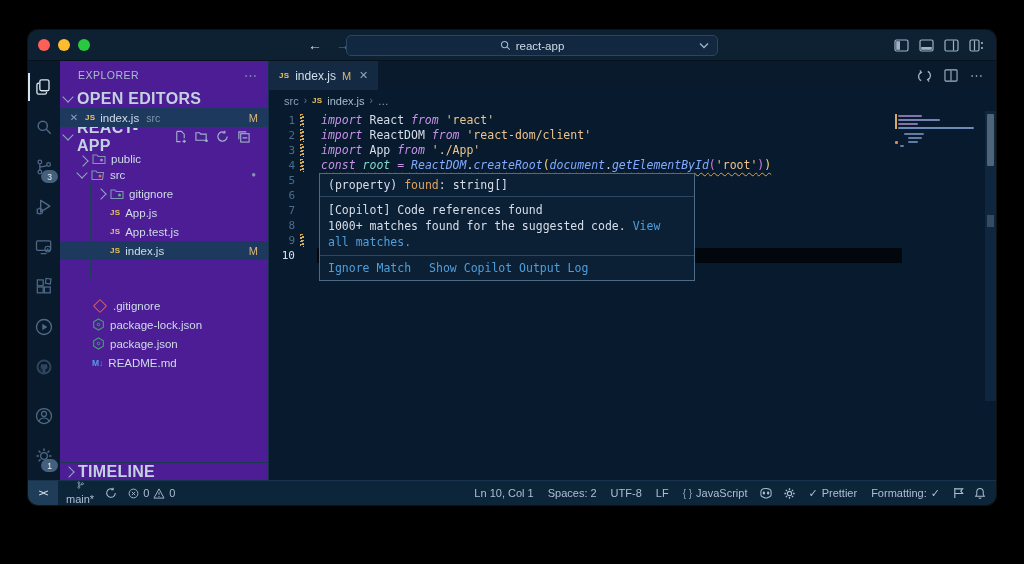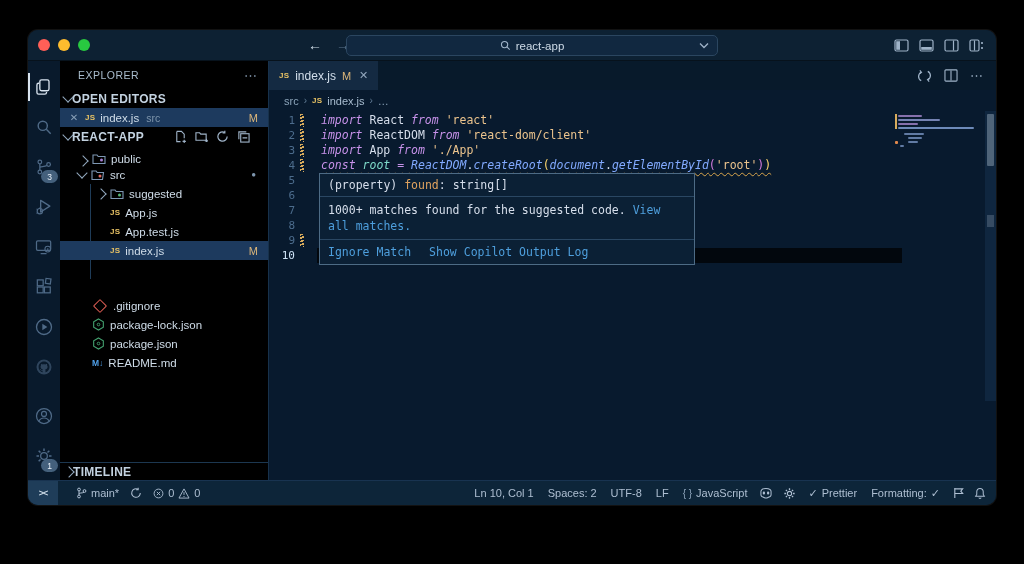--- a/index.html
+++ b/index.html
@@ -21,24 +21,24 @@
   
   .main{flex:1;display:flex;min-height:0;}
   .activitybar{width:32px;flex:0 0 32px;background:#091a2c;display:flex;flex-direction:column;align-items:center;padding-top:6px;}
   .ab-item{width:32px;height:40px;display:flex;align-items:center;justify-content:center;color:#4f6a87;position:relative;}
   .ab-item.active{color:#d9e4ef;}
   .ab-item.active::before{content:"";position:absolute;left:0;top:6px;bottom:6px;width:2px;background:#d9e4ef;}
   .ab-badge{position:absolute;right:2px;bottom:4px;min-width:13px;height:13px;border-radius:8px;background:#44607c;
     color:#e8f0f8;font-size:8.5px;display:flex;align-items:center;justify-content:center;padding:0 2px;}
   .ab-spacer{flex:1;}
   
-  .sidebar{width:208px;flex:0 0 208px;background:#000000;border-right:1px solid #17314b;display:flex;flex-direction:column;font-size:11.5px;color:#cfdce8;}
+  .sidebar{width:208px;flex:0 0 208px;background:#4c1d95;border-right:1px solid #17314b;display:flex;flex-direction:column;font-size:11.5px;color:#cfdce8;}
   .sb-title{height:28px;display:flex;align-items:center;padding:0 10px 0 18px;font-size:10.5px;letter-spacing:.5px;color:#a9bccd;}
   .sb-title .ellip{margin-left:auto;color:#8ba1b8;font-size:13px;letter-spacing:1px;}
-  .sec-head{height:19px;display:flex;align-items:center;padding-left:4px;font-weight:bold;font-size:12px;color:#c3d2e0;letter-spacing:.3px;}
+  .sec-head{height:19px;display:flex;align-items:center;gap:5px;padding-left:4px;font-weight:bold;font-size:16px;color:#c3d2e0;letter-spacing:.3px;}
   .sec-head.bordered{border-top:1px solid #1c3750;}
   .row{height:19px;display:flex;align-items:center;gap:5px;position:relative;}
   .row.sel{background:#1d3a5e;}
   .chev{width:7px;height:7px;border-right:1.3px solid #93a9bf;border-bottom:1.3px solid #93a9bf;flex:0 0 7px;}
   .chev.right{transform:rotate(-45deg);margin-left:1px;}
   .chev.down{transform:rotate(45deg);margin-top:-3px;}
   .chevslot{width:9px;flex:0 0 9px;}
   .lbl{white-space:nowrap;}
   .dimlbl{color:#7e95ab;font-size:10.5px;margin-left:2px;}
   .badge-m{margin-left:auto;margin-right:10px;color:#dcb67a;font-size:11px;}
@@ -297,21 +297,21 @@
           <span class="lbl">src</span>
           <span class="dot-mod">●</span>
         </div>
         <div class="indent-guide" style="top:38px;height:95px;"></div>
         <div class="row" style="padding-left:36px;">
           <span class="chev right"></span>
           <svg class="ic" width="14" height="12" viewBox="0 0 14 12">
               <path d="M1 2 H5 L6.2 3.5 H13 V10.5 H1 Z" fill="none" stroke="#7e98b4" stroke-width="1.1"></path>
               <circle cx="9.5" cy="7" r="1.5" fill="#58b87a"></circle>
             </svg>
-          <span class="lbl">suggested</span>
+          <span class="lbl">gitignore</span>
         </div>
         <div class="row" style="padding-left:36px;">
           <span class="chevslot"></span>
           <span class="jsbadge">JS</span>
           <span class="lbl">App.js</span>
         </div>
         <div class="row" style="padding-left:36px;">
           <span class="chevslot"></span>
           <span class="jsbadge">JS</span>
           <span class="lbl">App.test.js</span>
@@ -442,20 +442,21 @@
             <div class="crow"></div>
             <div class="crow"></div>
             <div class="crow"></div>
             <div class="crow"></div>
             <div class="crow"></div>
           </div>
 
         <div class="hover">
           <div class="hv-sig"><span>(property) </span><span class="nm">found</span><span>: string[]</span></div>
           <div class="hv-body">
+            <div>[Copilot] Code references found</div>
             <div><span>1000+ matches found for the suggested code. </span><span class="lnk">View all matches.</span></div>
           </div>
           <div class="hv-actions">
             <span class="lnk">Ignore Match</span>
             <span class="lnk">Show Copilot Output Log</span>
           </div>
         </div>
 
         <div class="minimap">
           <div class="mm-strip"></div>
@@ -472,21 +473,21 @@
         <div class="sbar">
           <div class="thumb"></div>
           <div class="mk"></div>
         </div>
       </div>
     </div>
   </div>
 
   <div class="statusbar">
     <div class="st-remote">&gt;&lt;</div>
-    <div class="st-item" style="padding-left:18px;">
+    <div class="st-item" style="padding-left:8px;flex-direction:column;">
       <svg class="ic" width="11" height="12" viewBox="0 0 11 12">
           <circle cx="3" cy="2.5" r="1.4" fill="none" stroke="currentColor" stroke-width="1"></circle>
           <circle cx="3" cy="9.5" r="1.4" fill="none" stroke="currentColor" stroke-width="1"></circle>
           <circle cx="8.5" cy="4" r="1.4" fill="none" stroke="currentColor" stroke-width="1"></circle>
           <path d="M3 4 V8 M3 7 C3 5.5 6 6.5 8 5.2" fill="none" stroke="currentColor" stroke-width="1"></path>
         </svg>
       <span>main*</span>
     </div>
     <div class="st-item" style="padding:0 4px;">
       <svg class="ic" width="12" height="12" viewBox="0 0 14 14">

